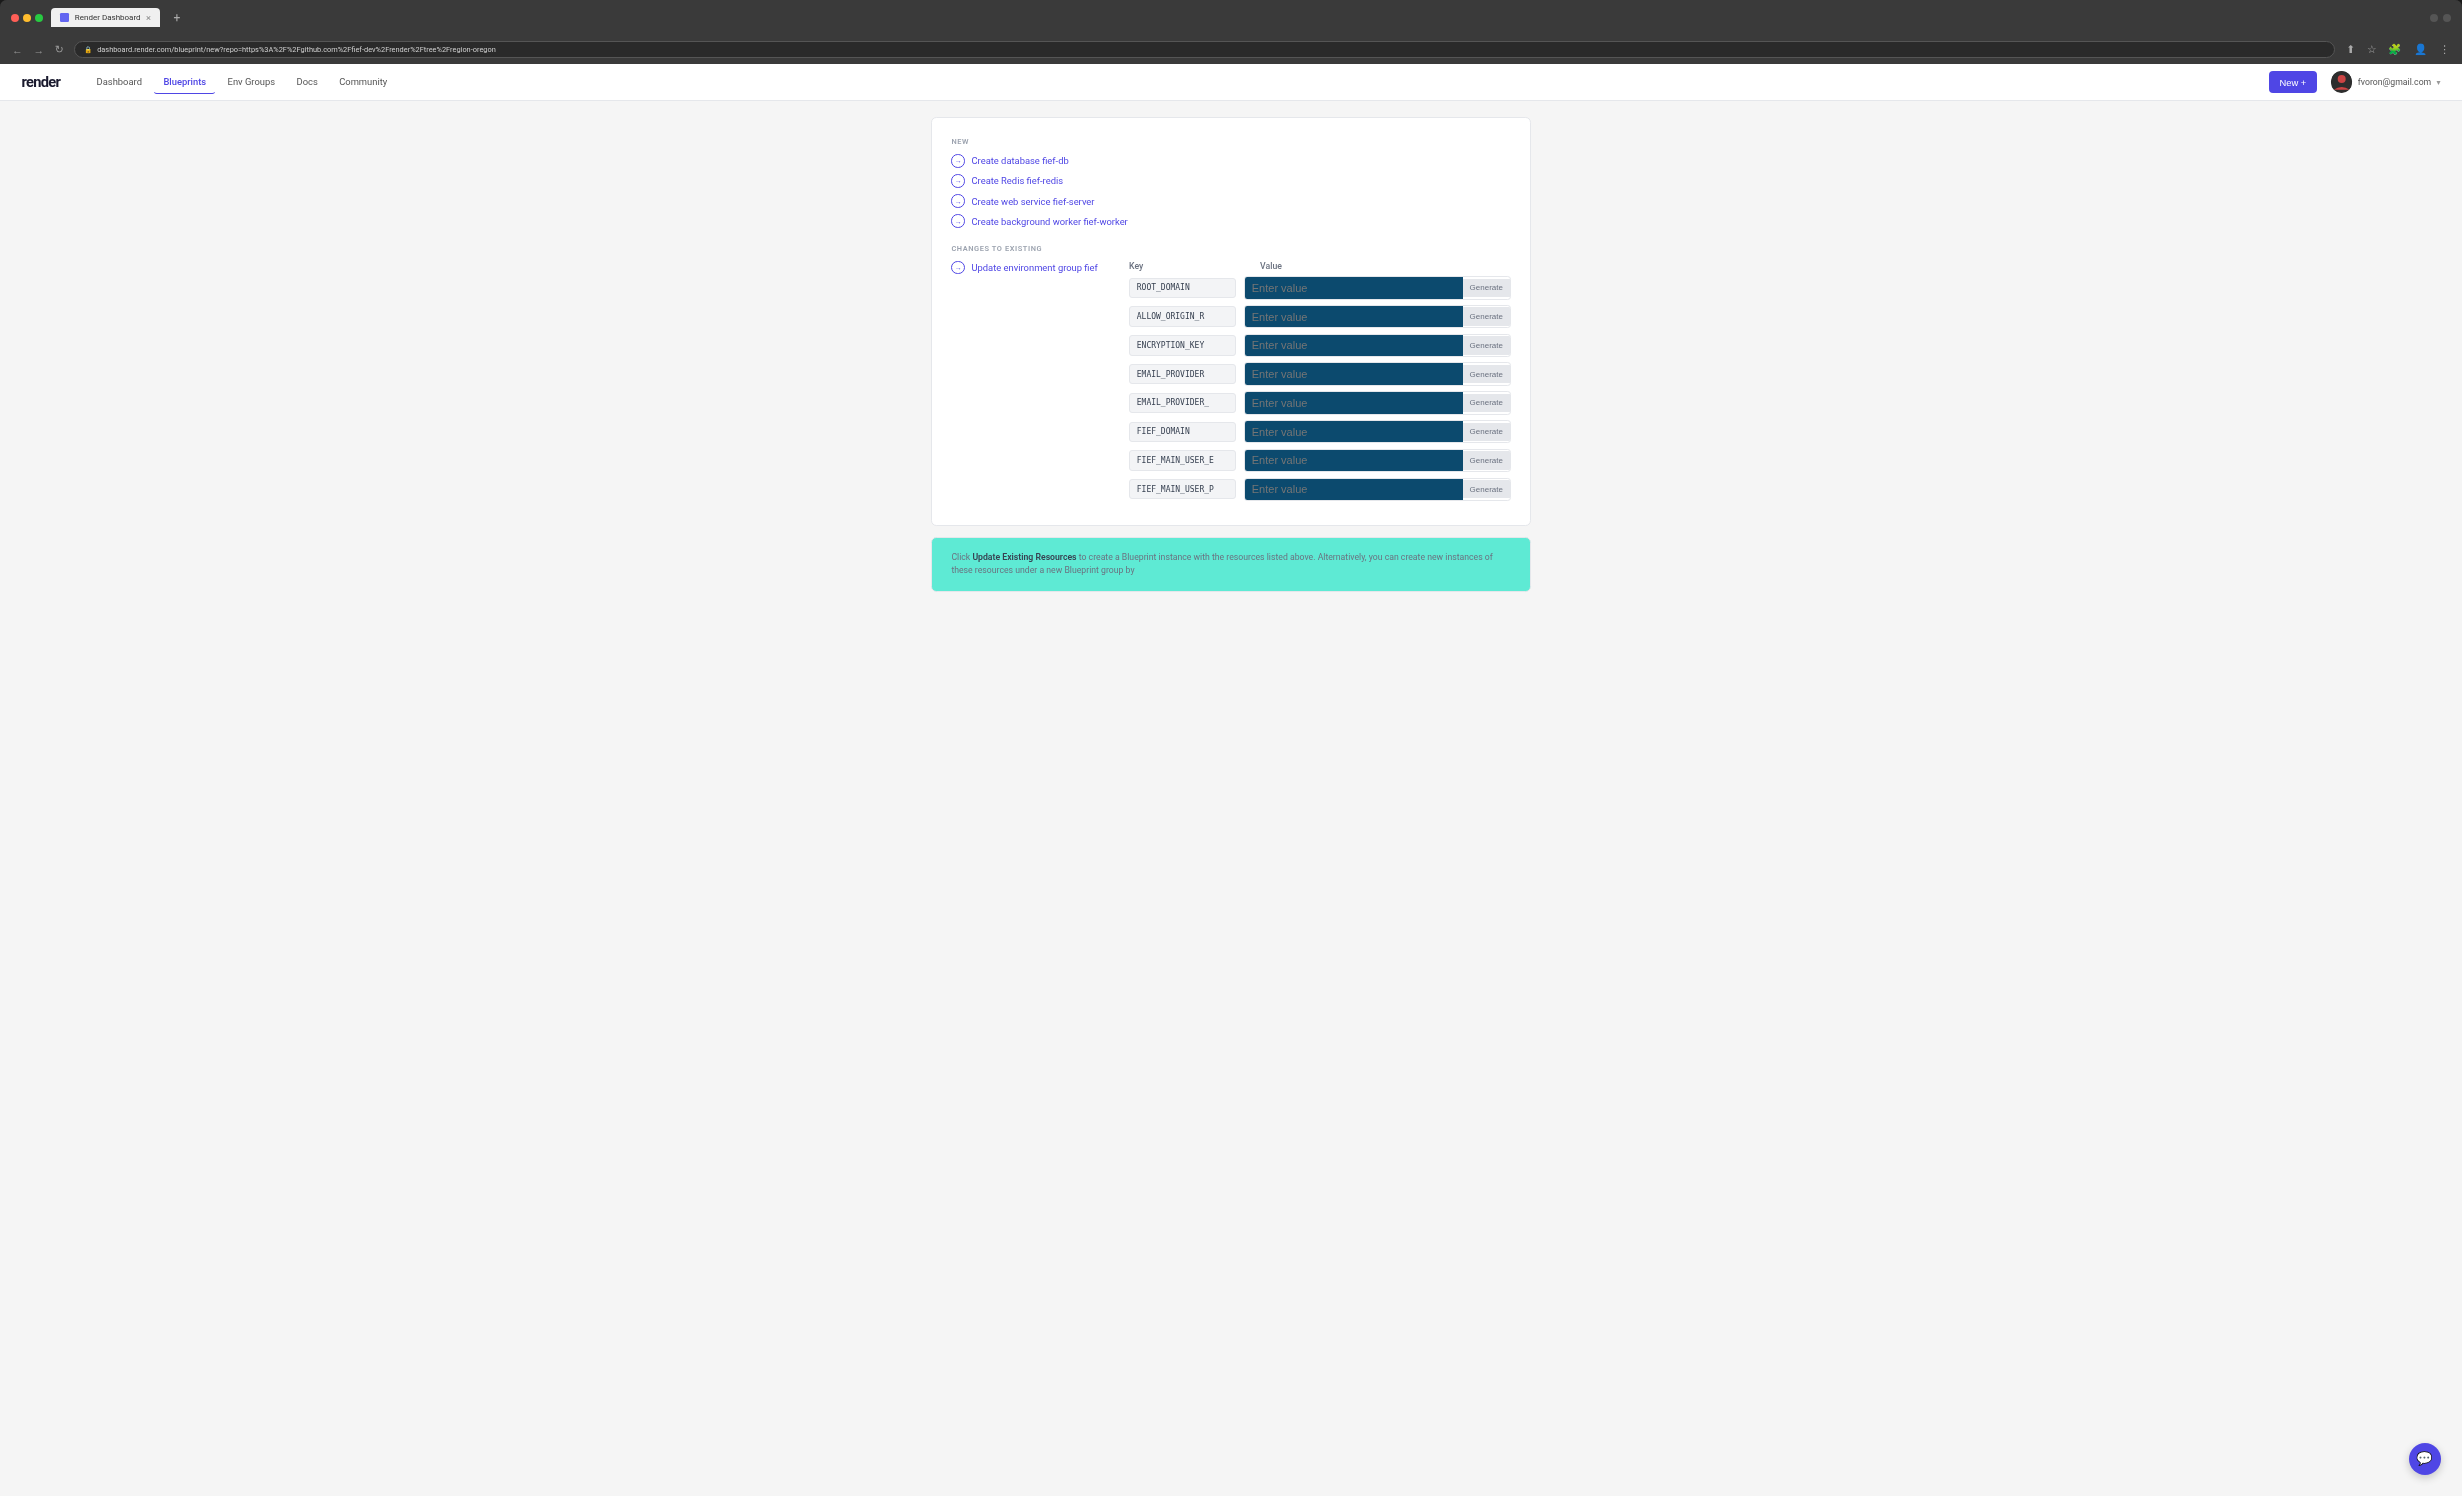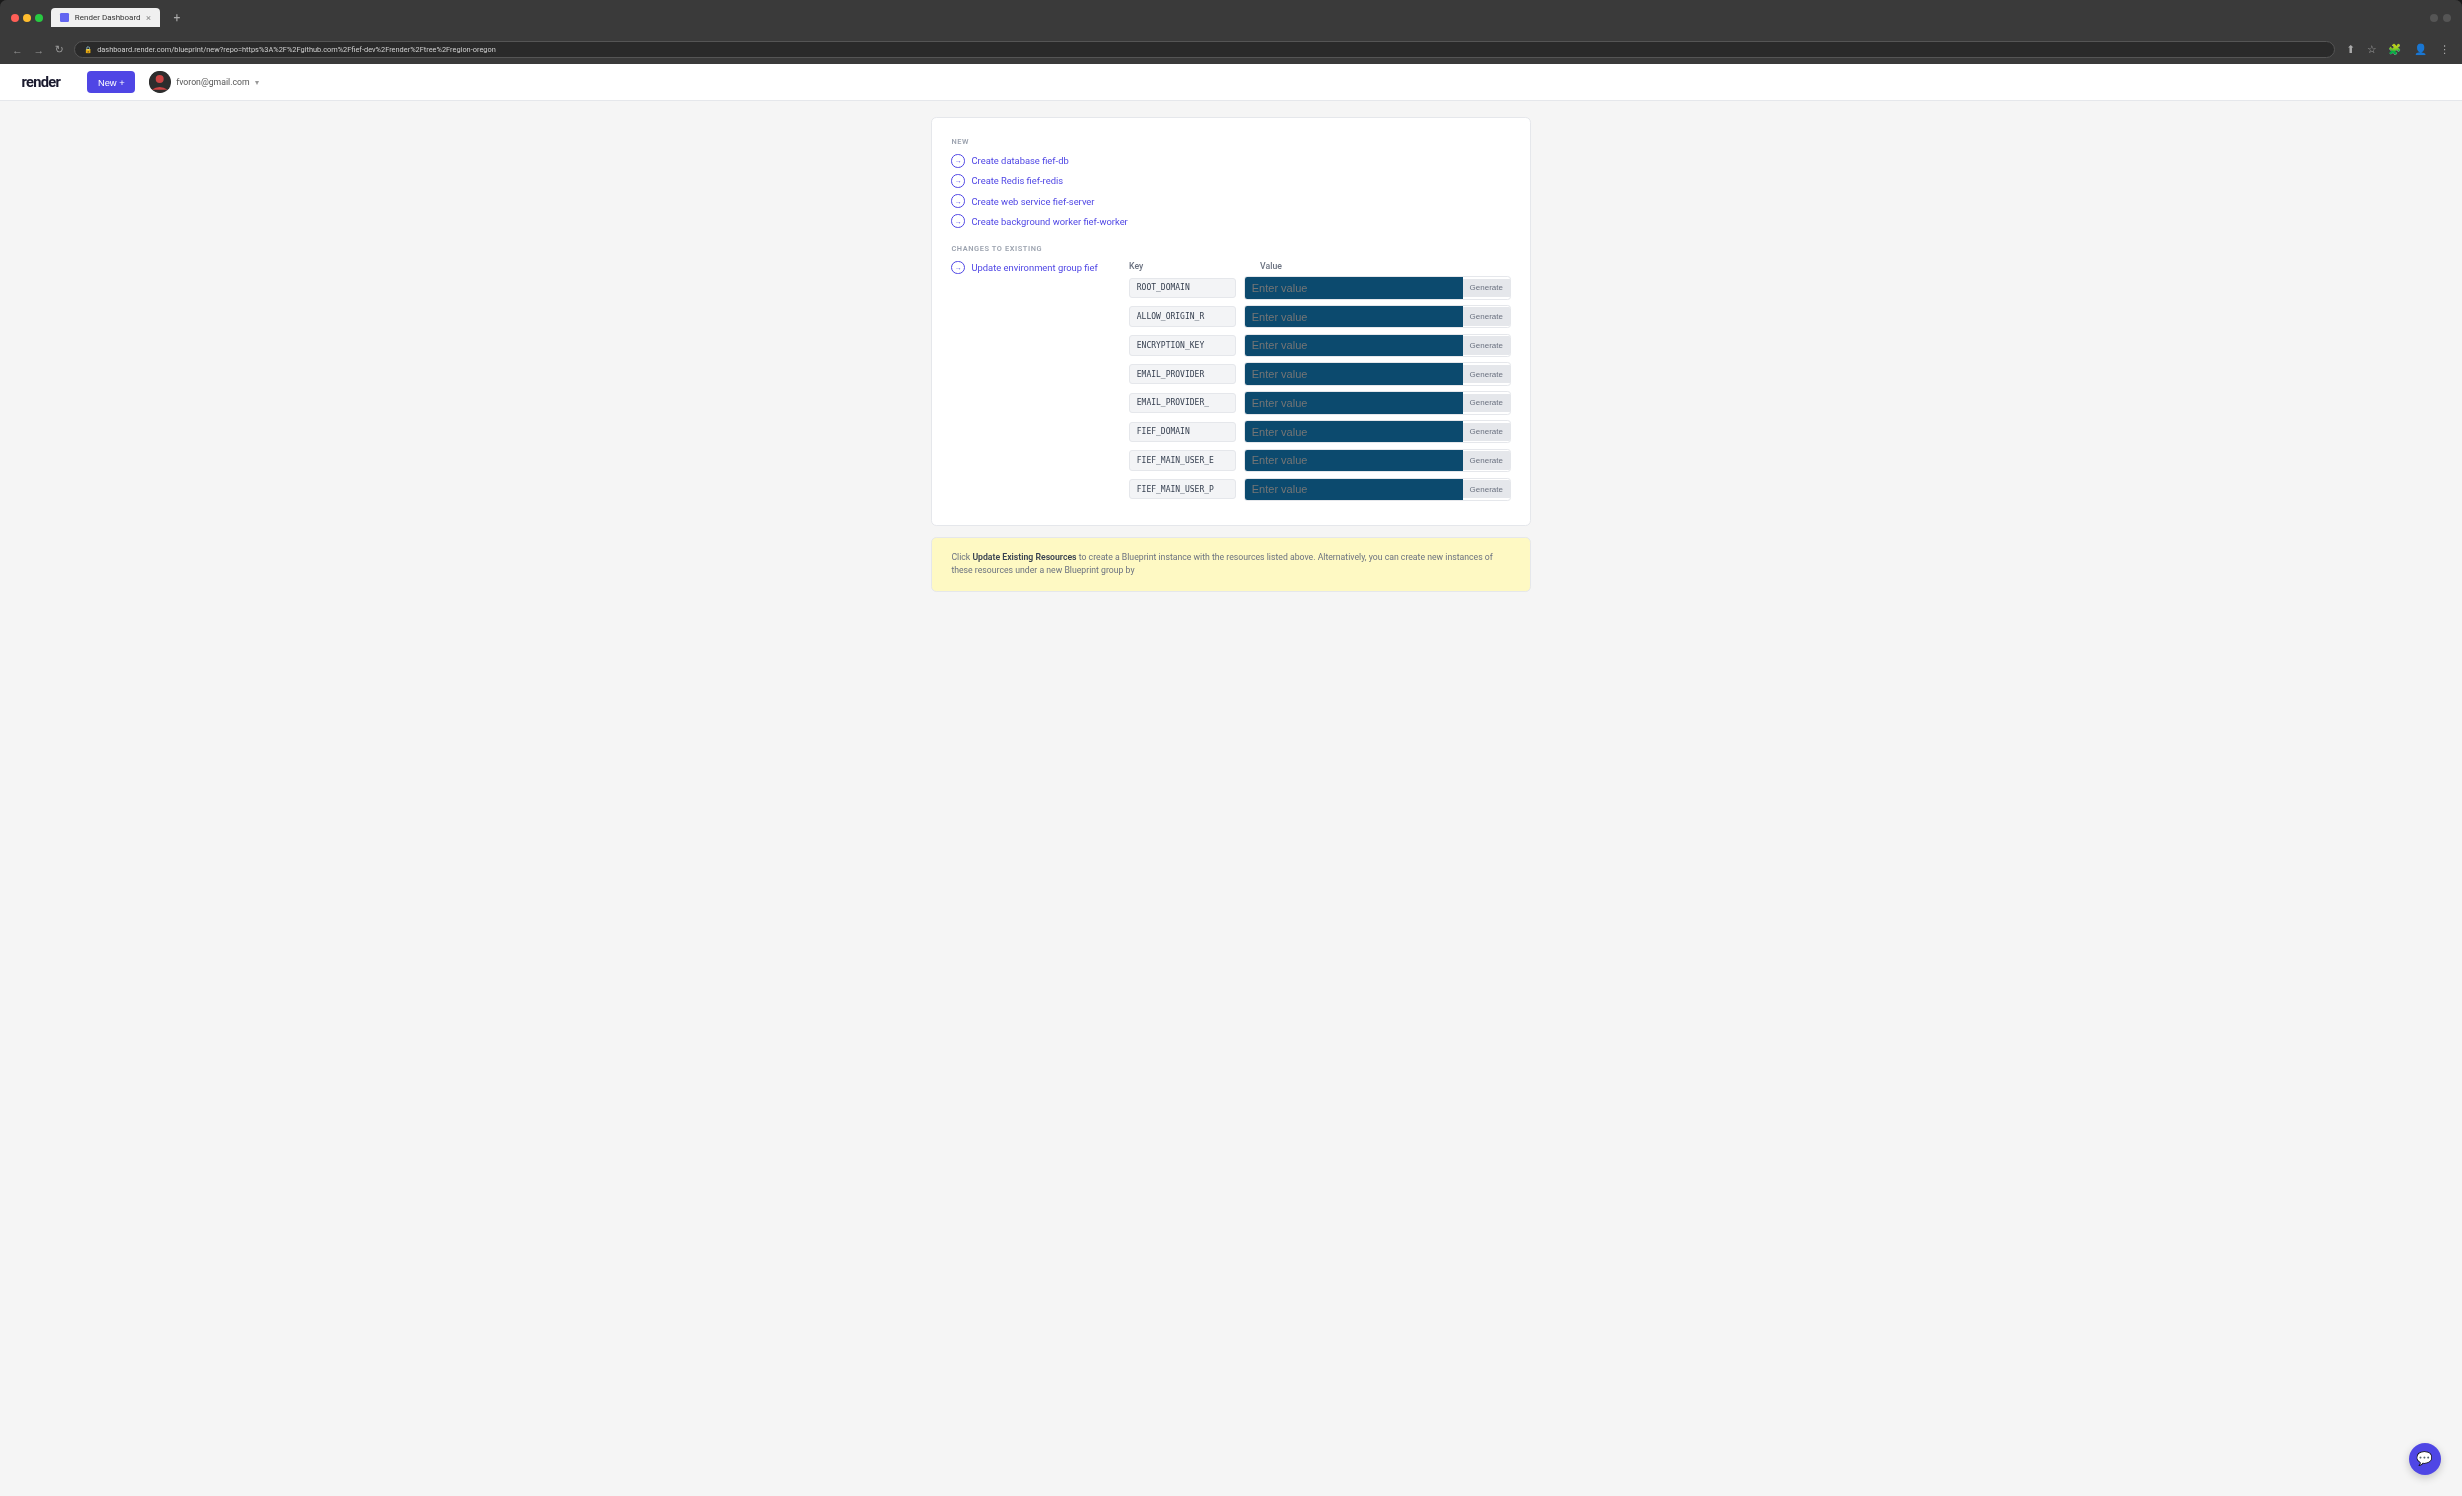--- a/index.html
+++ b/index.html
@@ -377,21 +377,21 @@
       border: none;
       padding: 4.7px 6.7px;
       font-size: 8px;
       color: #6b7280;
       cursor: pointer;
       white-space: nowrap;
     }
 
     
     .footer-card {
-      background: #fef9c3;
+      background: #5eead4;
       border: 0.7px solid #e5e7eb;
       border-radius: 5.4px;
       padding: 13.4px 19px;
       margin-top: 10.7px;
     }
 
     .footer-text {
       font-size: 8.7px;
       color: #6b7280;
       line-height: 1.5;
@@ -464,20 +464,27 @@
       <button class="toolbar-icon-btn">🧩</button>
       <button class="toolbar-icon-btn">👤</button>
       <button class="toolbar-icon-btn">⋮</button>
     </div>
   </div>
 
   <div class="app-container">
 
     <div class="app-header">
       <div class="app-logo">render</div>
+      <nav class="app-nav">
+        <a class="nav-item">Dashboard</a>
+        <a class="nav-item active">Blueprints</a>
+        <a class="nav-item">Env Groups</a>
+        <a class="nav-item">Docs</a>
+        <a class="nav-item">Community</a>
+      </nav>
       <div class="header-actions">
         <button class="new-btn">New +</button>
         <div class="user-info">
           <div class="user-avatar">
             <svg width="21.4" height="21.4" viewBox="0 0 32 32">
               <rect width="32" height="32" fill="#2d2d2d" rx="16"></rect>
               <circle cx="16" cy="12" r="6" fill="#cc4444"></circle>
               <path d="M4 28 Q16 20 28 28" fill="#cc4444"></path>
             </svg>
           </div>

